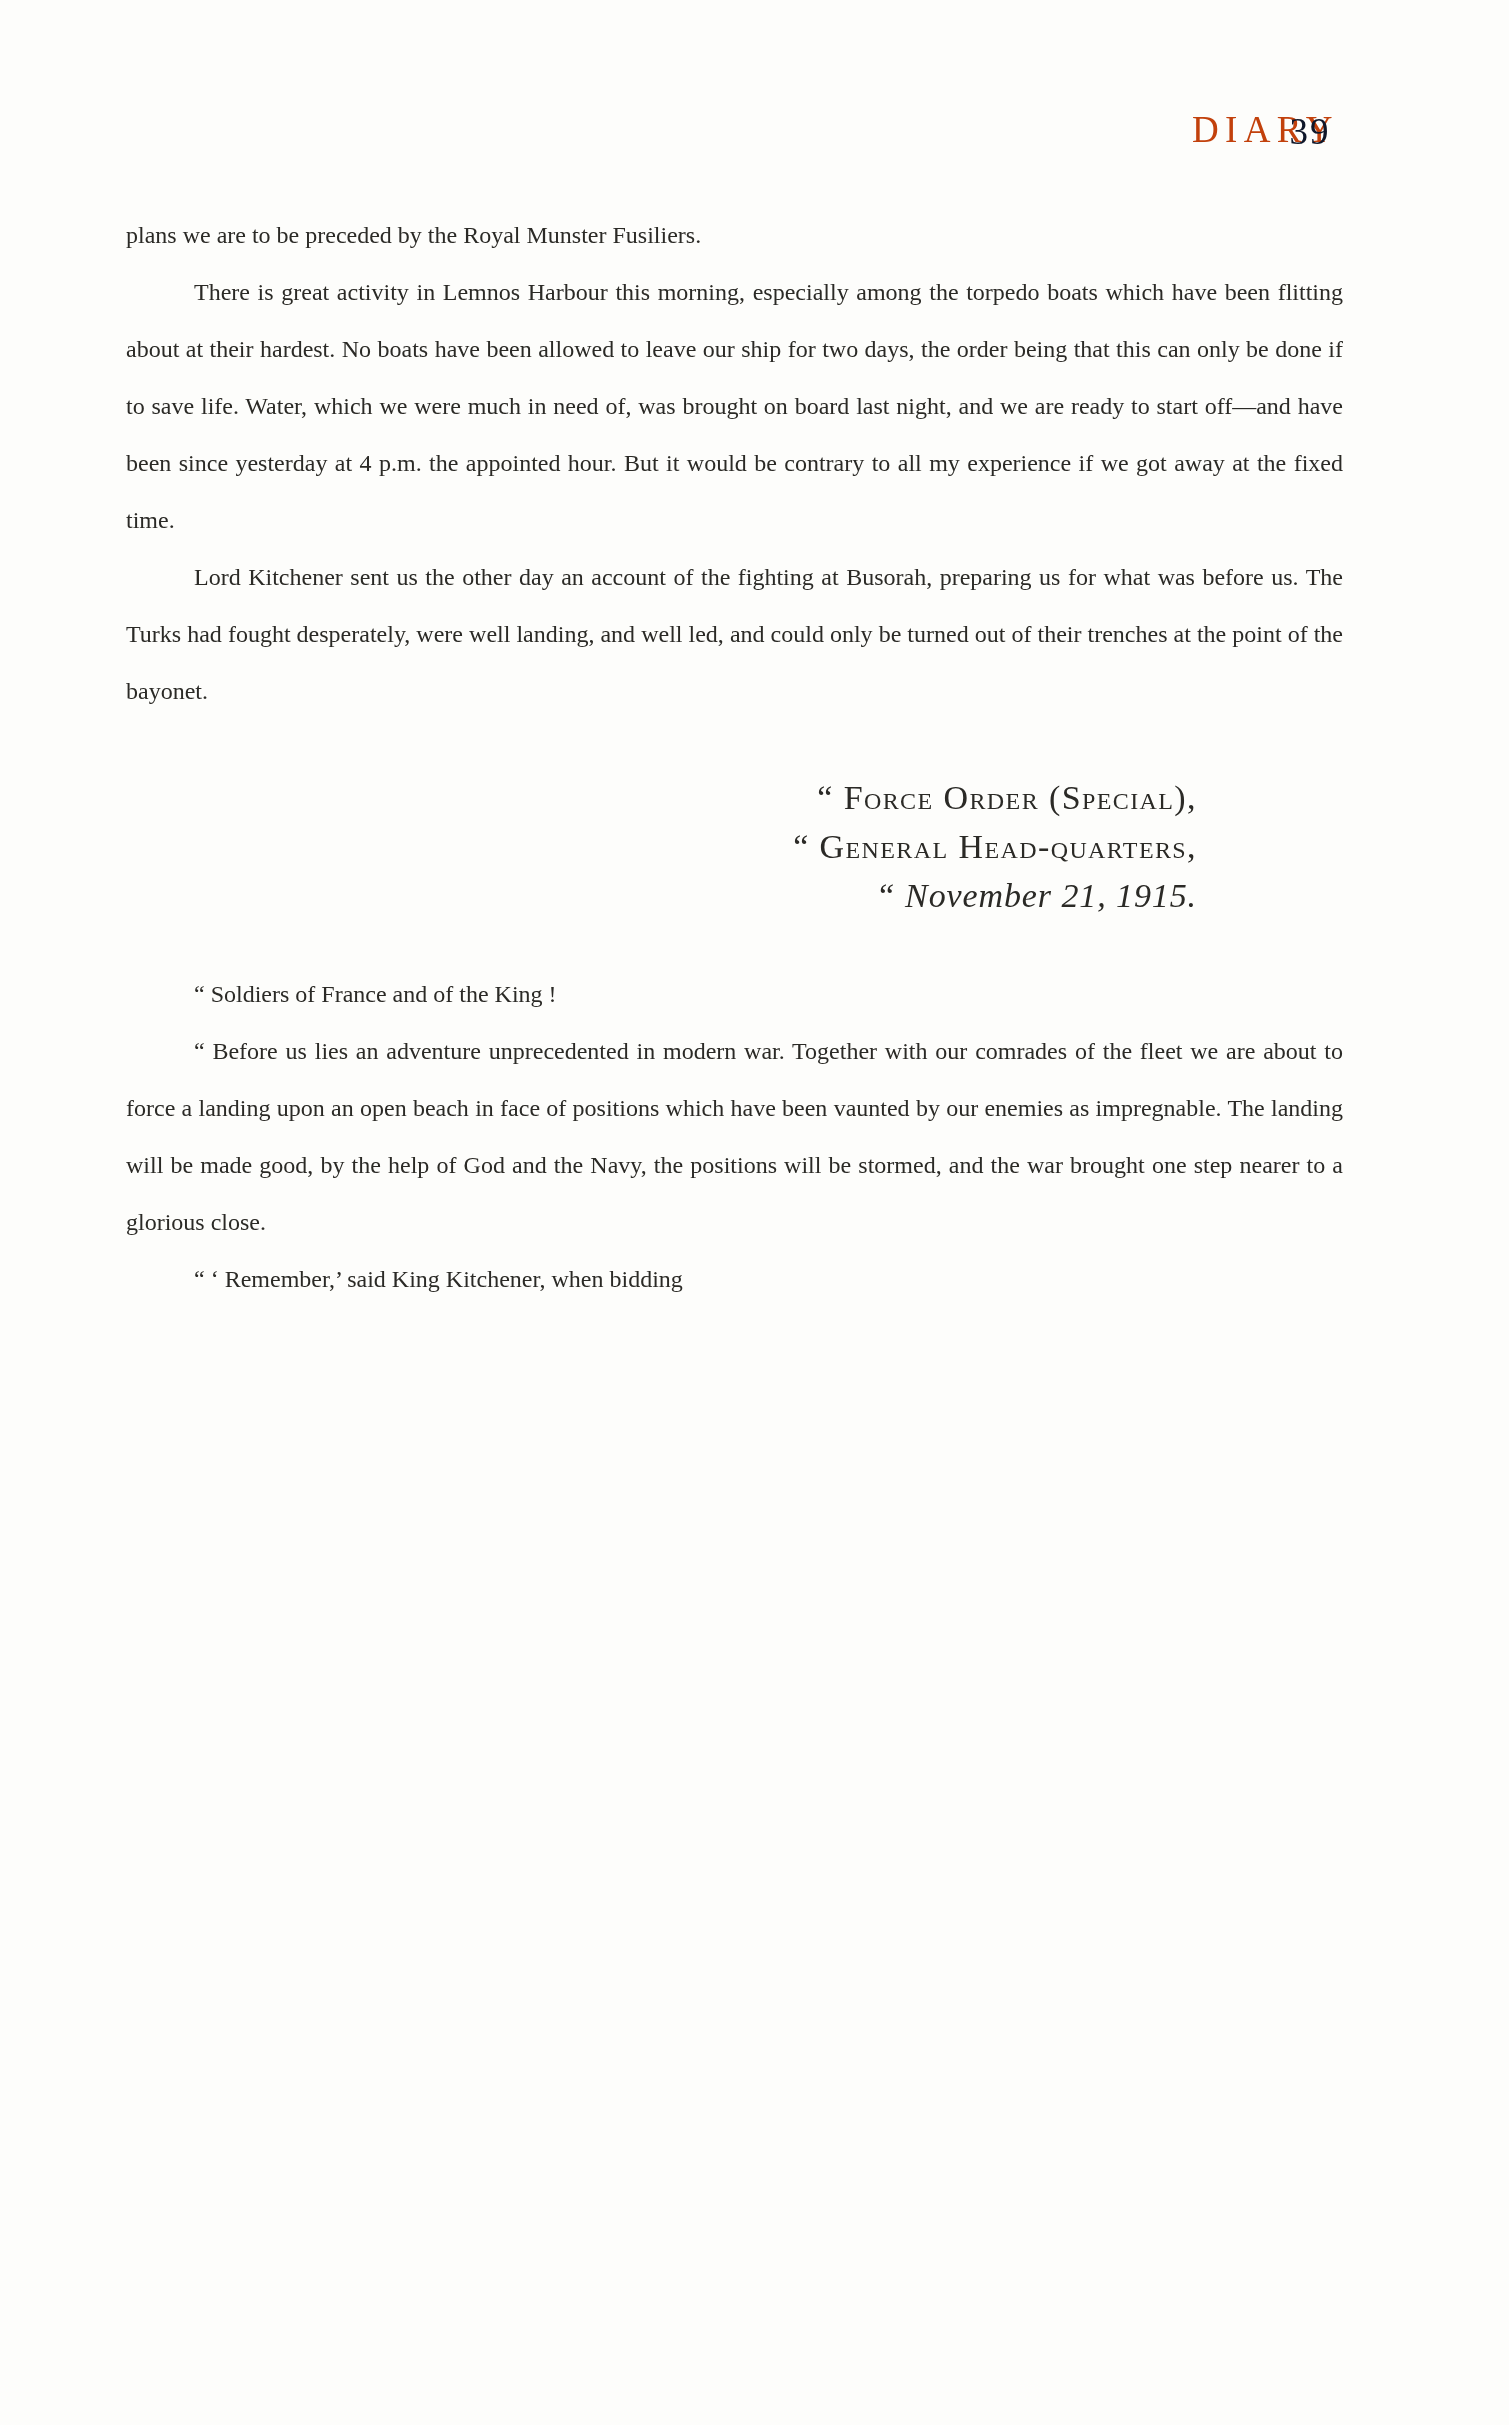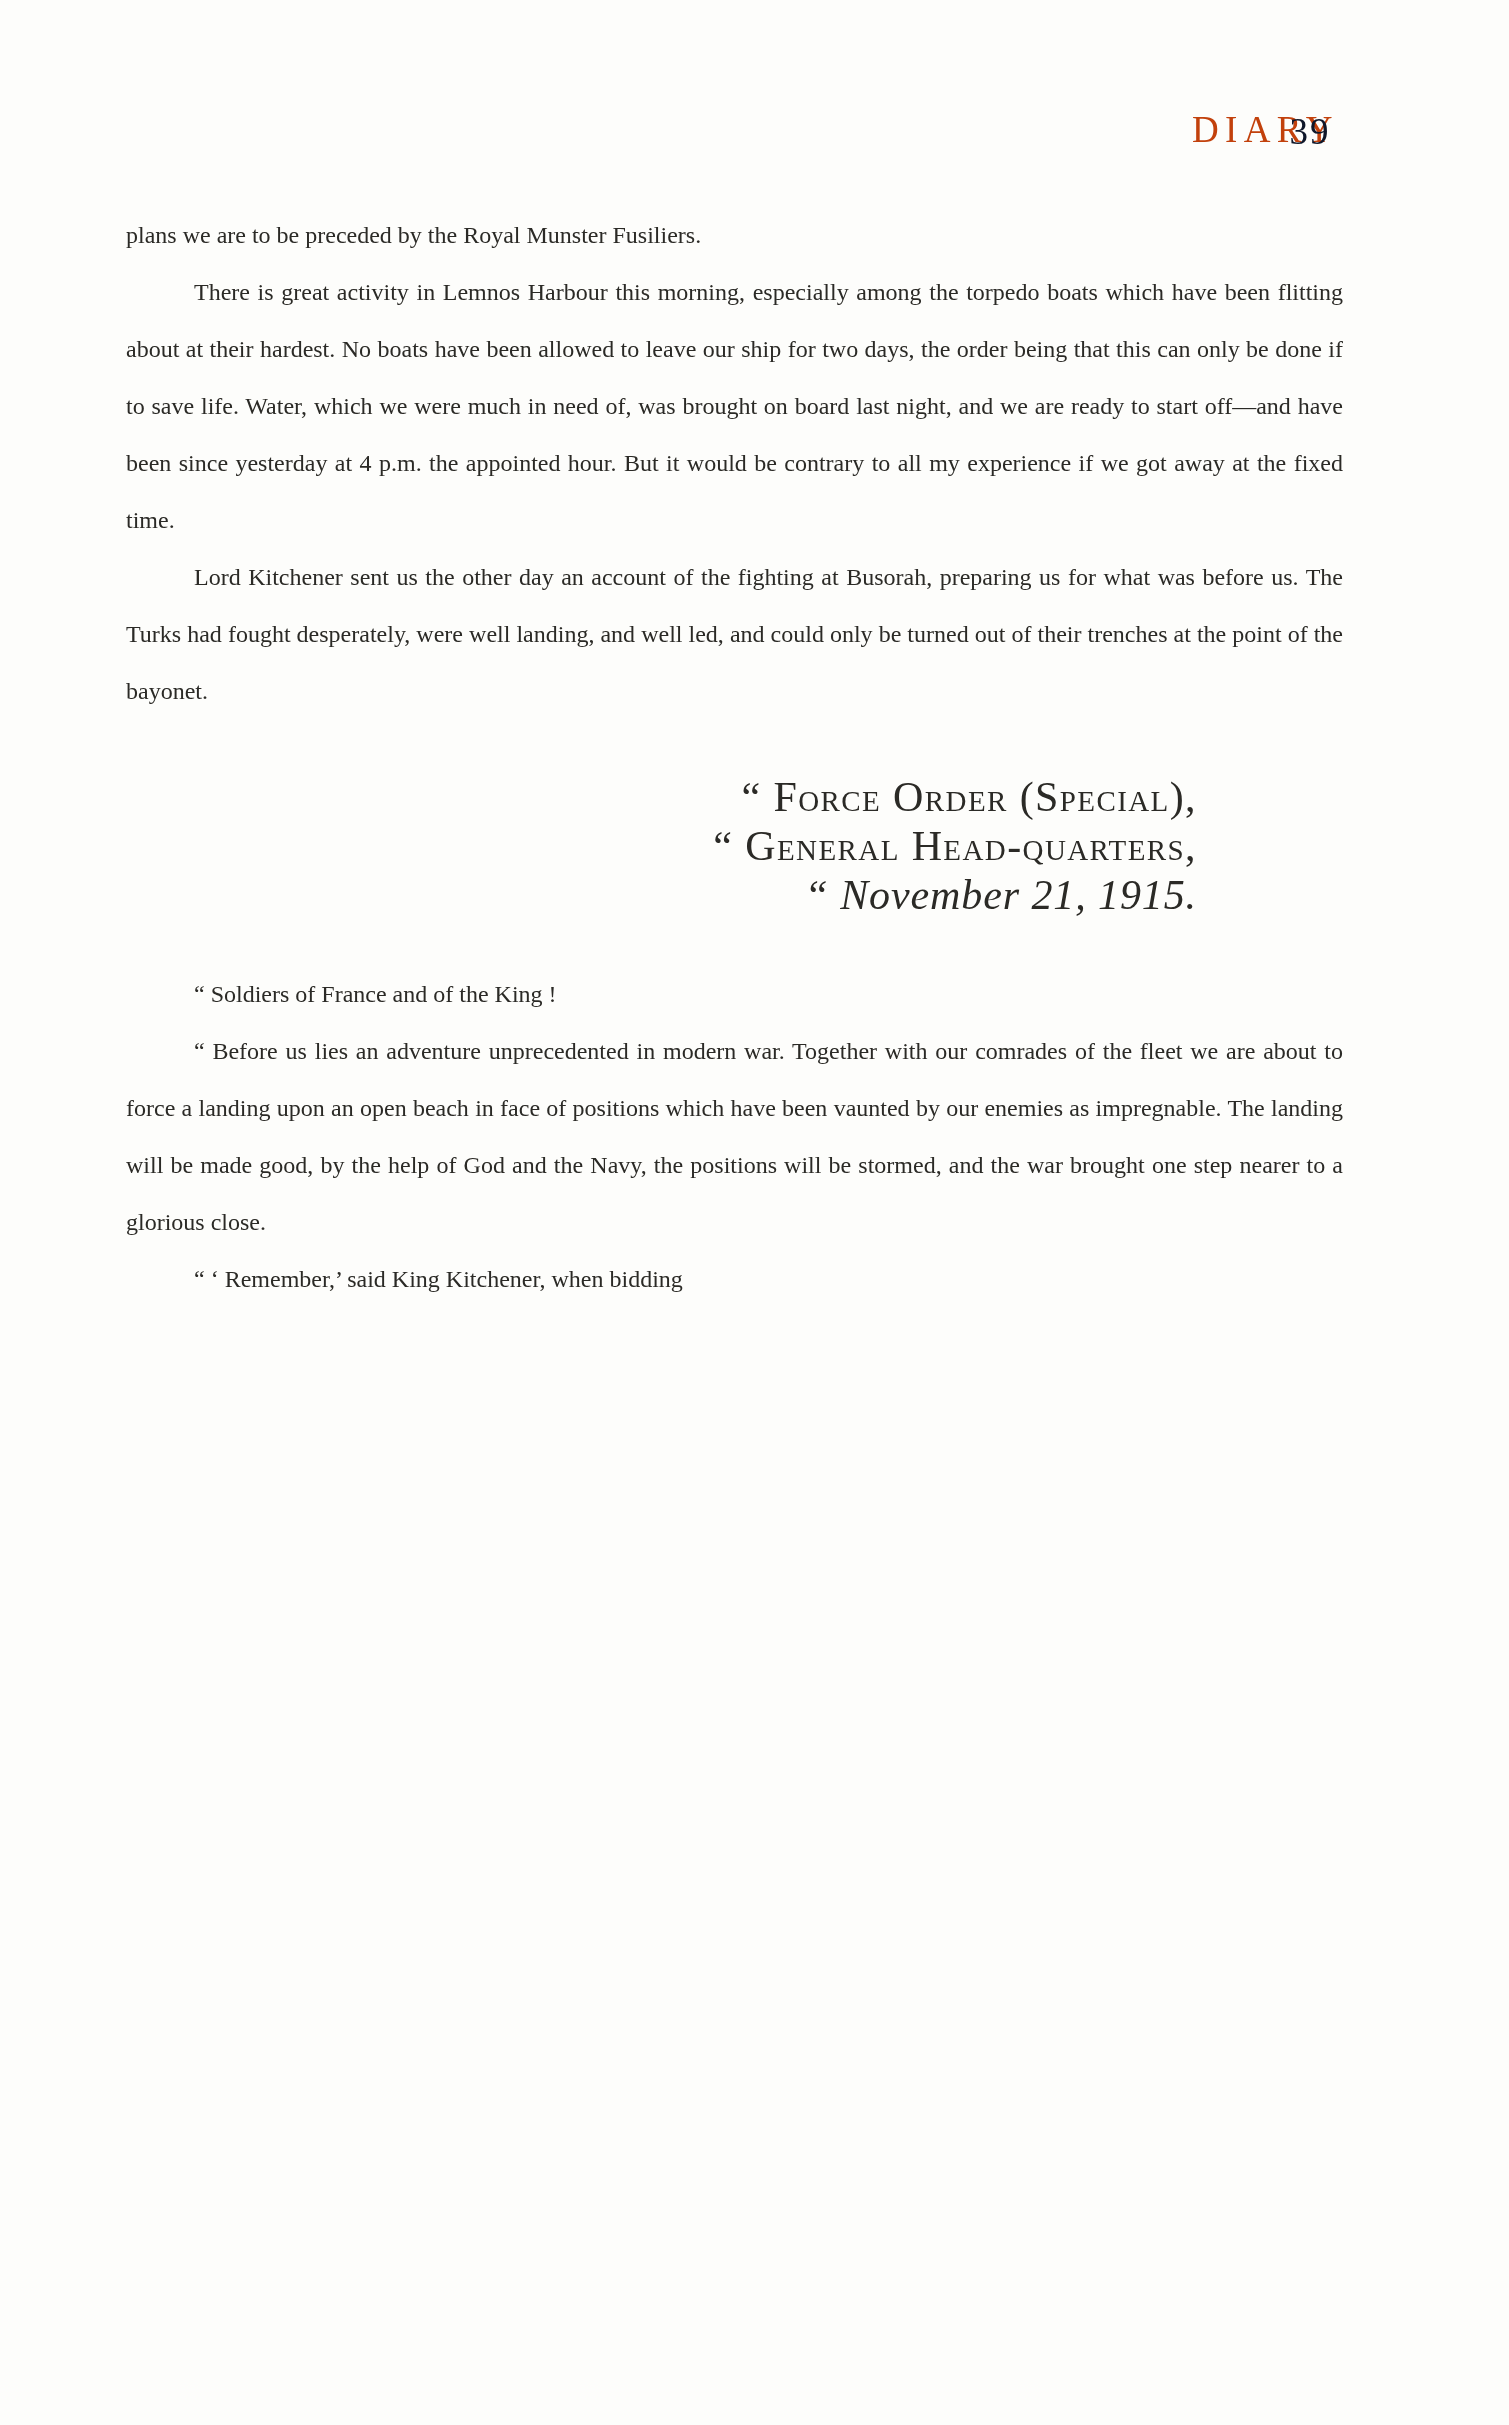--- a/index.html
+++ b/index.html
@@ -52,21 +52,21 @@
     line-height: 57px;
     text-align: justify;
     text-justify: inter-word;
   }
   .body-text p.indent {
     text-indent: 68px;
   }
   .force-order {
     margin: 53px 146px 46px 0;
     text-align: right;
-    font-size: 42px;
+    font-size: 34px;
     line-height: 49px;
   }
   .force-order .sc {
     font-variant: small-caps;
     letter-spacing: 1.4px;
   }
   .force-order .it {
     font-style: italic;
     letter-spacing: 0.9px;
   }

